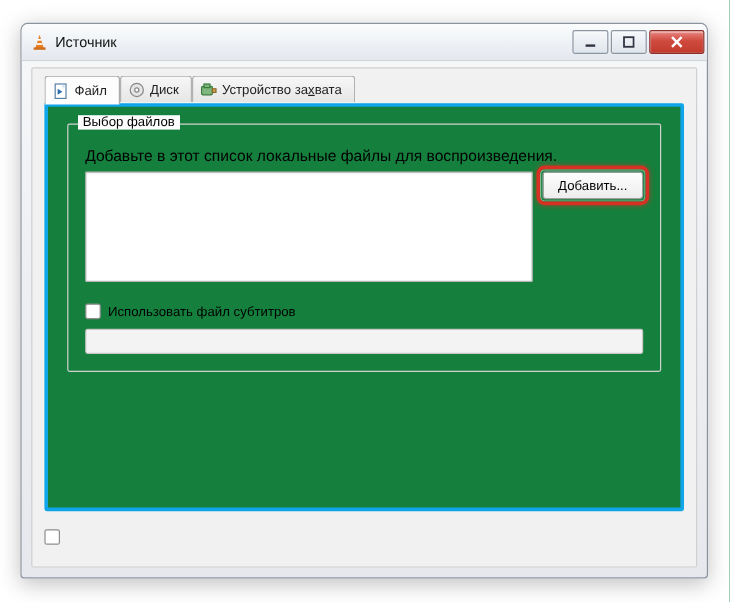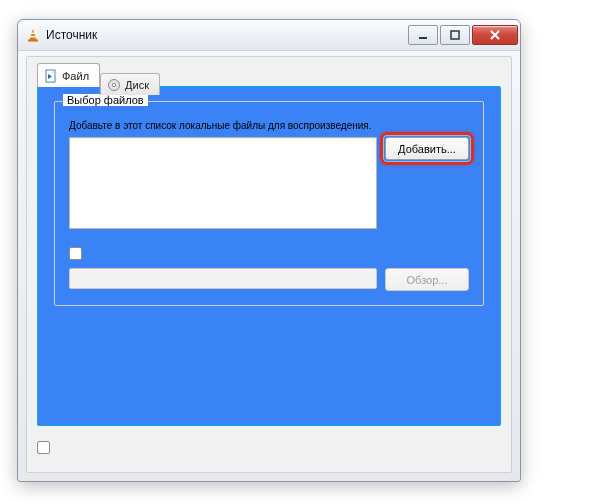--- a/index.html
+++ b/index.html
@@ -10,21 +10,21 @@
     font-size: 11px;
     color: #000;
     width: 608px;
     height: 502px;
     overflow: hidden;
   }
   .window {
     position: absolute;
     left: 17px;
     top: 19px;
-    width: 504px;
+    width: 573px;
     height: 463px;
     background: linear-gradient(to bottom, #f7f8fa 0%, #eef0f3 40%, #e6e8ed 100%);
     border: 1px solid #8a939e;
     border-radius: 6px 6px 3px 3px;
     box-shadow: 0 4px 18px rgba(0,0,0,0.25);
     box-sizing: border-box;
   }
   .titlebar {
     height: 30px;
     background: linear-gradient(to bottom, #fbfcfd 0%, #ecf0f5 60%, #e4e8ee 100%);
@@ -110,36 +110,36 @@
     margin-right: 0;
   }
   .tab.active {
     background: #fdfdfd;
     border-color: #aaa;
     height: 24px;
     position: relative;
     z-index: 3;
   }
   .tab:not(.active) {
-    margin-top: 10px;
+    margin-top: 0;
     background: linear-gradient(to bottom, #f7f7f7, #e6e6e6);
   }
   .tab .ticon {
     width: 14px; height: 14px; display:flex; align-items:center; justify-content:center;
   }
   .tab .underline { text-decoration: underline; }
 
   .tabpanel {
     position: absolute;
     left: 10px;
     top: 29px;
     right: 10px;
     bottom: 46px;
-    background: #3b82f6;
-    border: 1px solid #0ea5e9;
+    background: #15803d;
+    border: 3px solid #0ea5e9;
     border-radius: 0 2px 2px 2px;
     box-sizing: border-box;
     padding: 14px 16px 4px 16px;
   }
 
   .groupbox {
     border: 1px solid #d1d1d1;
     border-radius: 2px;
     position: relative;
     padding: 18px 14px 14px 14px;
@@ -149,21 +149,21 @@
     position: absolute;
     top: -8px;
     left: 8px;
     background: #fdfdfd;
     padding: 0 4px;
     font-size: 11px;
     color: #000;
   }
 
   .hint {
-    font-size: 10px;
+    font-size: 13px;
     color: #000;
     margin-bottom: 6px;
   }
 
   .filelist-row {
     display: flex;
     gap: 8px;
   }
   .filelist {
     flex: 1 1 auto;
@@ -320,40 +320,50 @@
       </div>
       <div class="tab">
         <span class="ticon">
           <svg width="14" height="14">
               <circle cx="7" cy="7" r="5.5" fill="#e4e4e4" stroke="#888"></circle>
               <circle cx="7" cy="7" r="1.7" fill="#fff" stroke="#888"></circle>
             </svg>
         </span>
         <span>Диск</span>
       </div>
+      <div class="tab">
+        <span class="ticon">
+          <svg width="14" height="14">
+              <rect x="1" y="4" width="9" height="7" rx="1" fill="#7fb77f" stroke="#3a7a3a"></rect>
+              <rect x="3" y="2" width="5" height="3" fill="#7fb77f" stroke="#3a7a3a"></rect>
+              <rect x="10" y="6" width="3" height="3" fill="#cfa050" stroke="#8a6a2a"></rect>
+            </svg>
+        </span>
+        <span><span>Устройство за</span><span class="underline">х</span><span>вата</span></span>
+      </div>
     </div>
 
     <div class="tabpanel">
 
       <div class="groupbox">
         <span class="legend">Выбор файлов</span>
         <div class="hint">Добавьте в этот список локальные файлы для воспроизведения.</div>
         <div class="filelist-row">
           <div class="filelist"></div>
           <div class="side-btns">
             <div class="wbtn redring">Добавить...</div>
           </div>
         </div>
 
         <div class="checkbox-row">
           <span class="chk"></span>
+          <span>Использовать файл субтитров</span>
         </div>
         <div class="sub-row">
           <div class="sub-input"></div>
-          <div class="wbtn disabled sub-btn">Обзор...</div>
         </div>
       </div>
 
     </div>
 
     <div class="footer-row">
       <span class="chk"></span>
       <div class="spacer"></div>
     </div>
 

